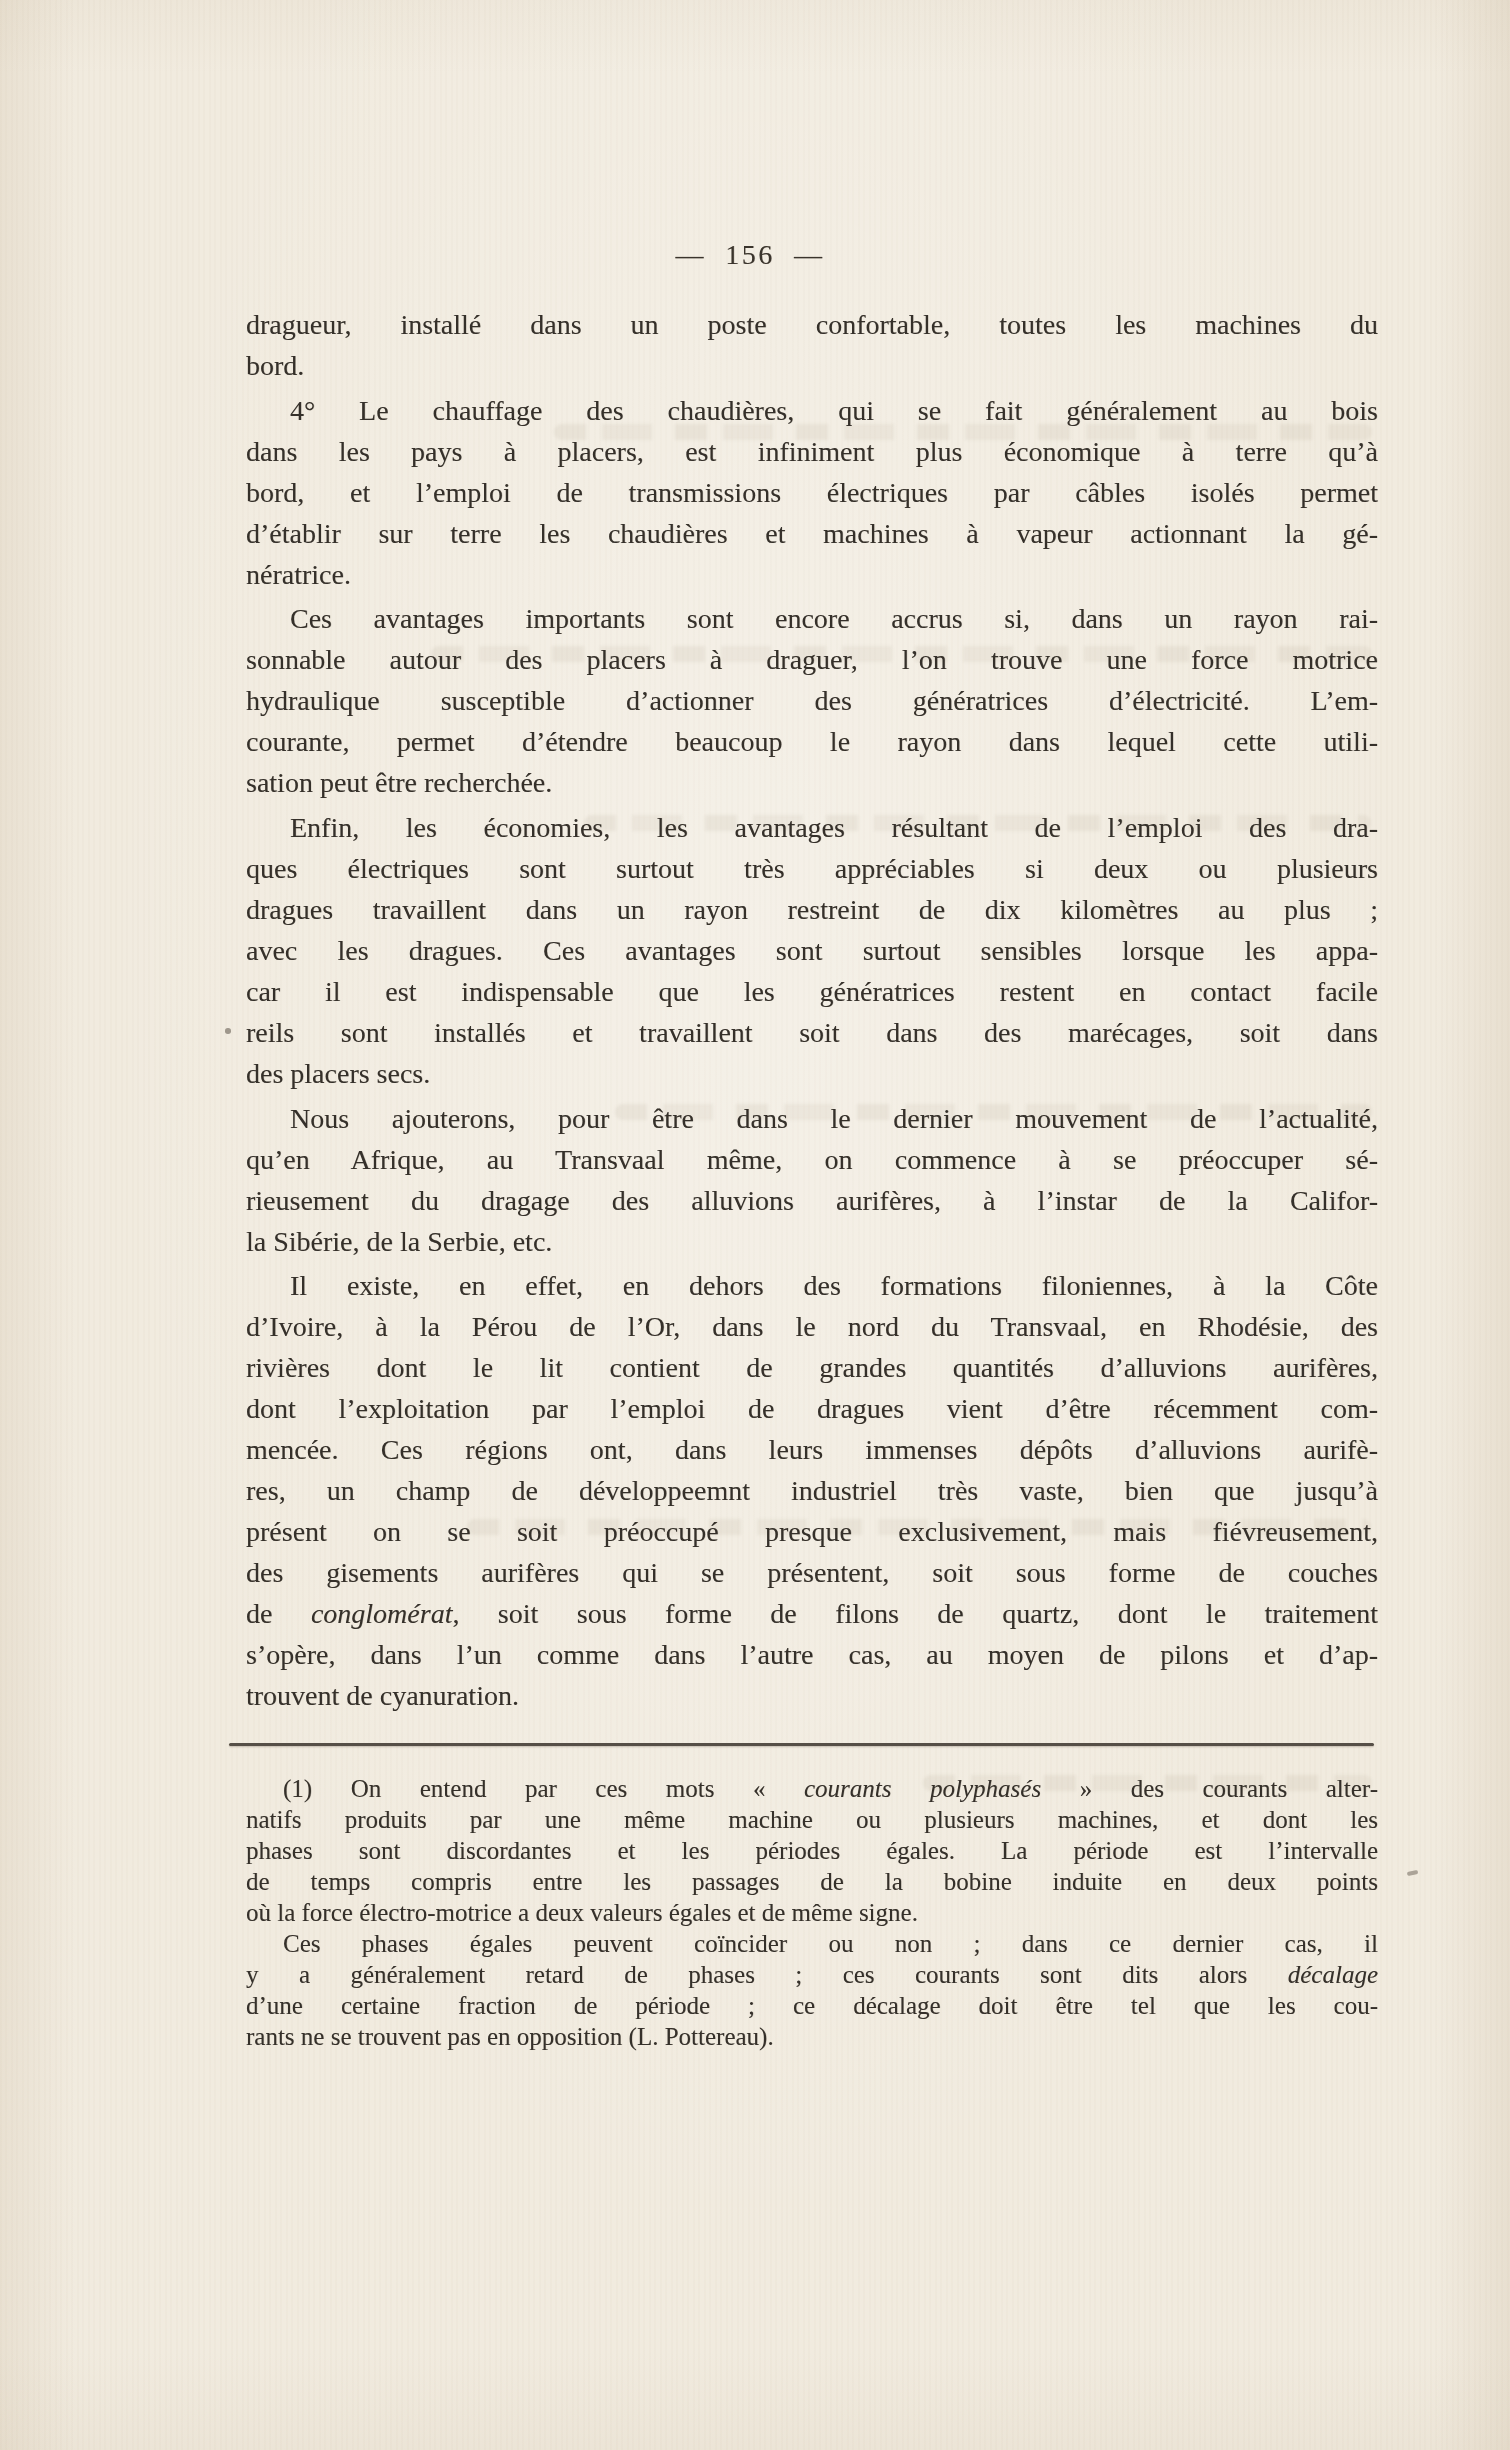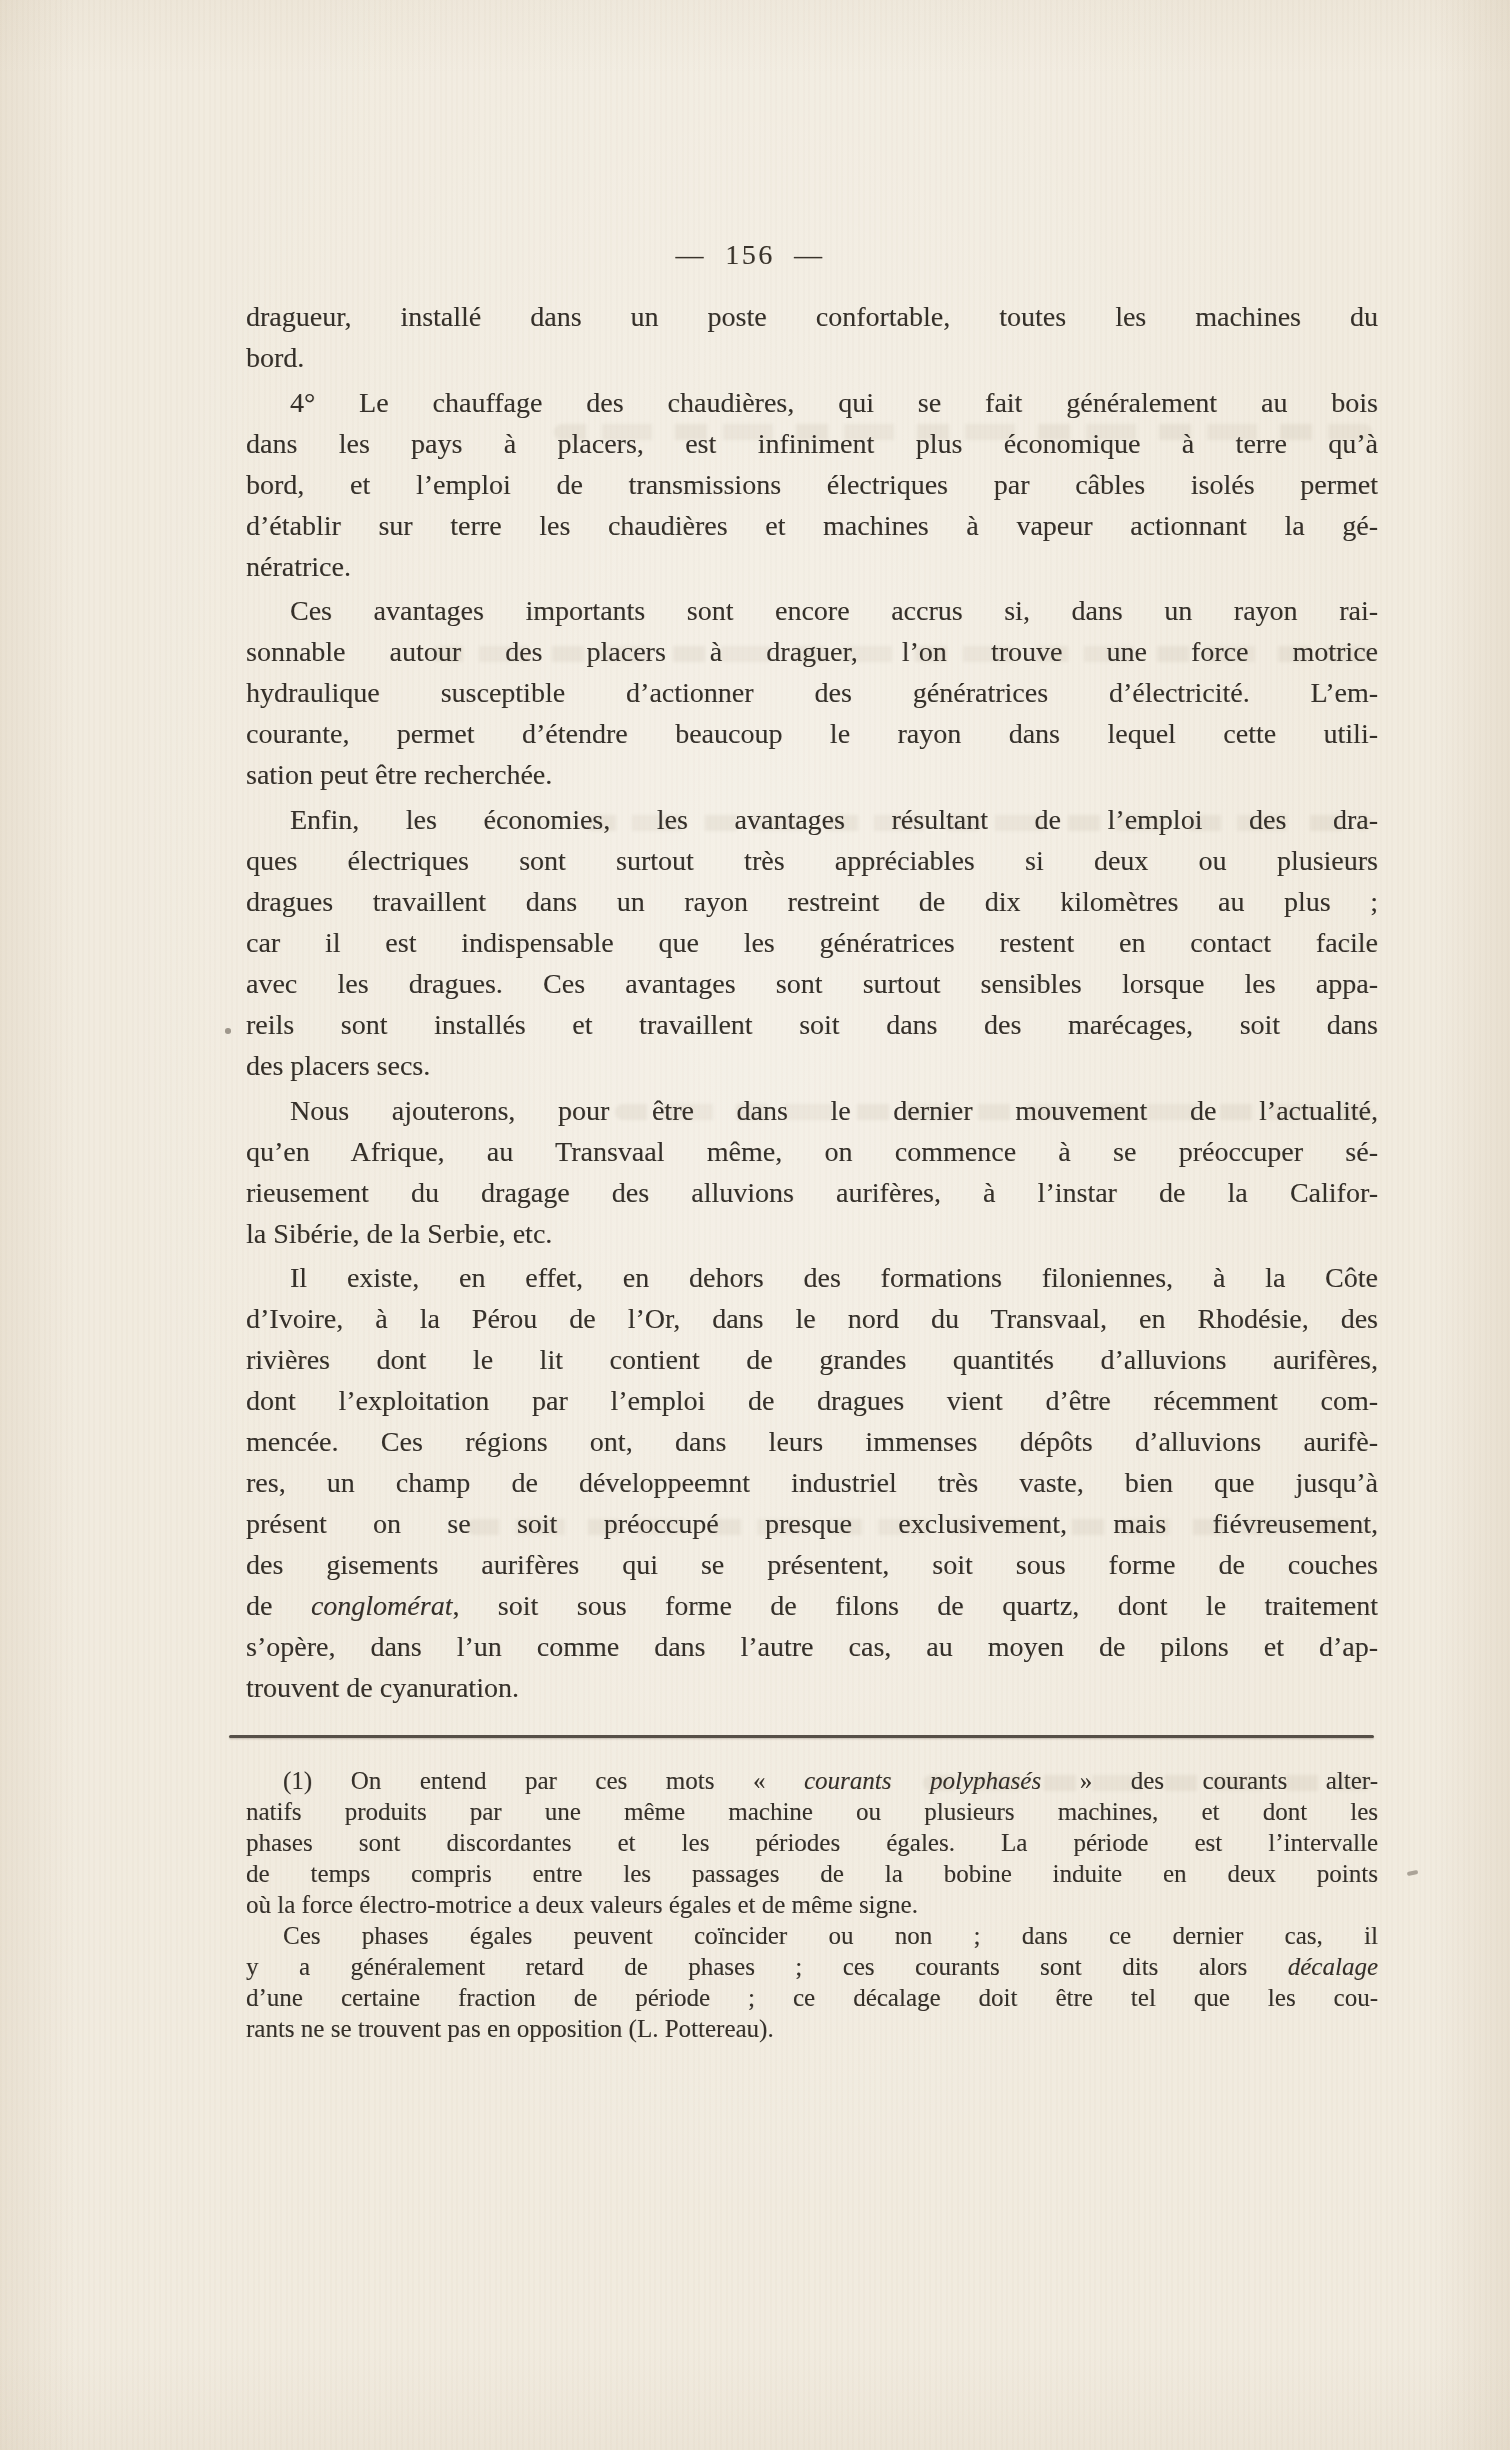--- a/index.html
+++ b/index.html
@@ -30,21 +30,21 @@
     font-size: 28px;
     letter-spacing: 2.5px;
     word-spacing: 9.8px;
     color: #3a342c;
     text-shadow: 0.4px 0.4px 0 rgba(45,35,25,0.28);
   }
 
   .textblock {
     position: absolute;
     left: 246px;
-    top: 296px;
+    top: 304px;
     width: 1132px;
     text-shadow: 0.4px 0.4px 0 rgba(45,35,25,0.25);
   }
 
   .body-para { font-size: 28px; line-height: 41px; }
   .body-para + .body-para { margin-top: 3.7px; }
 
   .line { text-align: justify; text-align-last: justify; }
   .line.last { text-align-last: left; }
   .body-para.indent .line.first { text-indent: 44px; }
@@ -132,22 +132,22 @@
           <div class="line first">Ces avantages importants sont encore accrus si, dans un rayon rai-</div>
           <div class="line">sonnable autour des placers à draguer, l’on trouve une force motrice</div>
           <div class="line">hydraulique susceptible d’actionner des génératrices d’électricité. L’em-</div>
           <div class="line">courante, permet d’étendre beaucoup le rayon dans lequel cette utili-</div>
           <div class="line last">sation peut être recherchée.</div>
         </div>
         <div class="body-para indent">
           <div class="line first">Enfin, les économies, les avantages résultant de l’emploi des dra-</div>
           <div class="line">ques électriques sont surtout très appréciables si deux ou plusieurs</div>
           <div class="line">dragues travaillent dans un rayon restreint de dix kilomètres au plus ;</div>
+          <div class="line">avec les dragues. Ces avantages sont surtout sensibles lorsque les appa-</div>
           <div class="line">car il est indispensable que les génératrices restent en contact facile</div>
-          <div class="line">avec les dragues. Ces avantages sont surtout sensibles lorsque les appa-</div>
           <div class="line">reils sont installés et travaillent soit dans des marécages, soit dans</div>
           <div class="line last">des placers secs.</div>
         </div>
         <div class="body-para indent">
           <div class="line first">Nous ajouterons, pour être dans le dernier mouvement de l’actualité,</div>
           <div class="line">qu’en Afrique, au Transvaal même, on commence à se préoccuper sé-</div>
           <div class="line">rieusement du dragage des alluvions aurifères, à l’instar de la Califor-</div>
           <div class="line last">la Sibérie, de la Serbie, etc.</div>
         </div>
         <div class="body-para indent">

